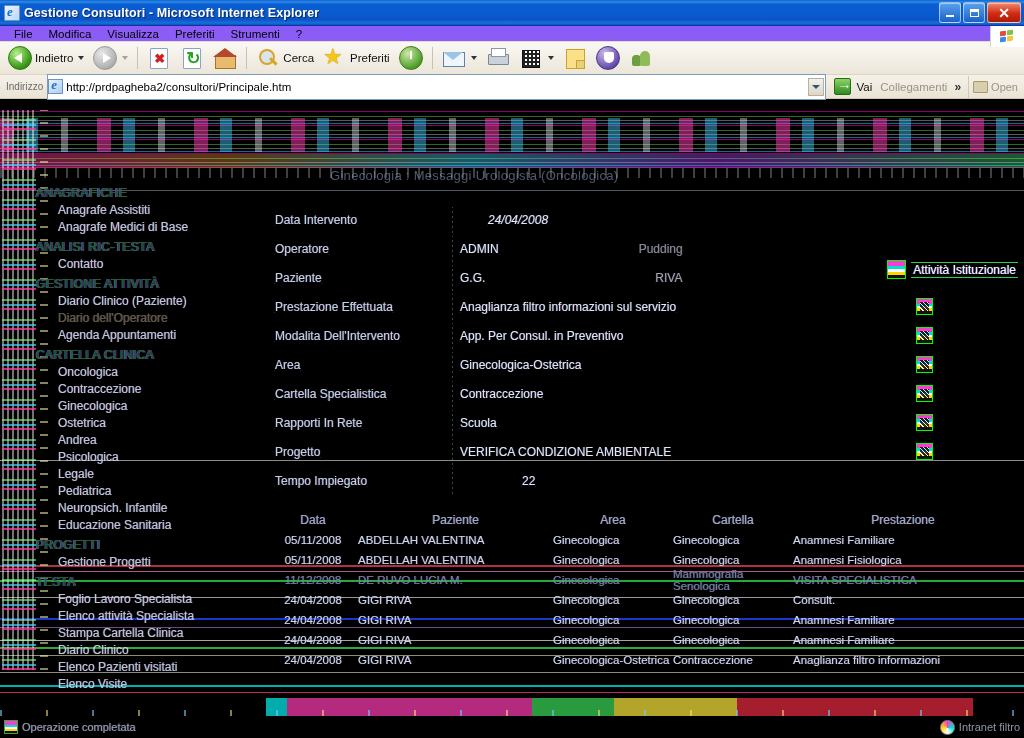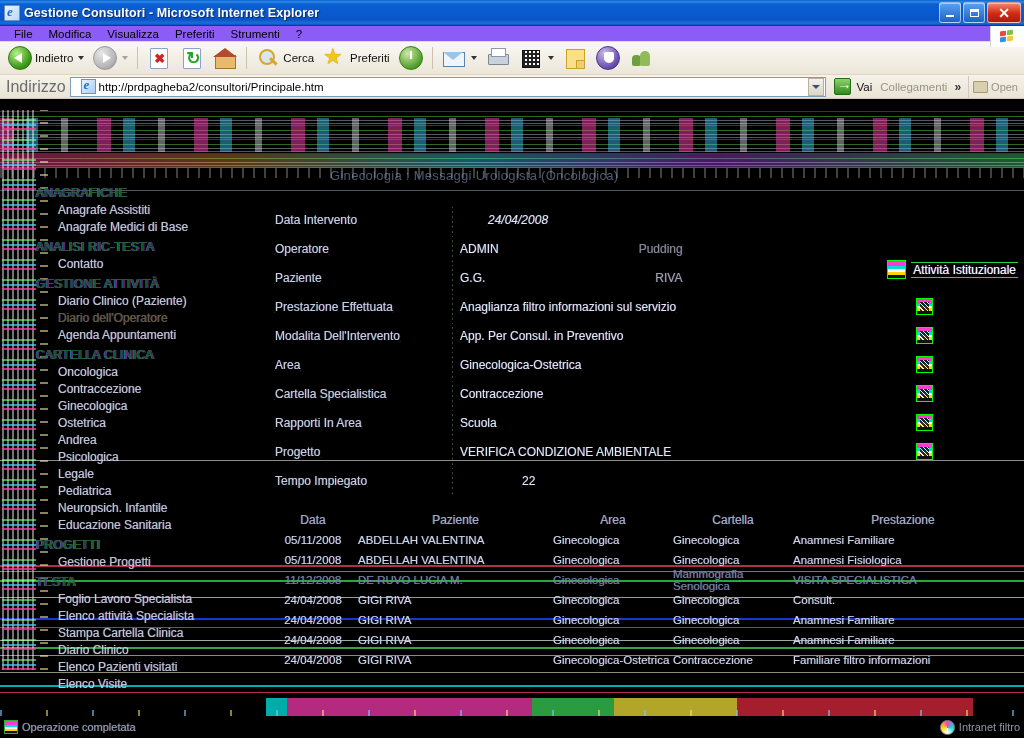--- a/index.html
+++ b/index.html
@@ -123,24 +123,24 @@
   
   .ic-ppl::before{content:""; position:absolute; left:3px;top:9px;width:9px;height:11px;border-radius:4px 4px 2px 2px;background:#6d9e3f;}
   .ic-ppl::after{content:""; position:absolute; left:11px;top:5px;width:10px;height:15px;border-radius:5px 5px 2px 2px;background:#8fbb5a;}
 
   
   .addrbar {
     height:24px; background:linear-gradient(180deg,#f6f2e9,#e9e3d5);
     display:flex; align-items:center; gap:4px; padding:0 2px;
     border-bottom:1px solid #cfc8b8; position:relative;
   }
-  .addr-label{ color:#6b6b6b; font-size:16px; padding-left:4px;}
+  .addr-label{ color:#6b6b6b; font-size:10px; padding-left:4px;}
   .addr-field {
-    flex:1; height:20px; background:#fff; border:1px solid #7f9db9;
-    display:flex; align-items:center; gap:3px; padding-left:10px; position:relative;
+    flex:1; height:26px; background:#fff; border:1px solid #7f9db9;
+    display:flex; align-items:center; gap:3px; padding-left:0; position:relative;
   }
   .addr-ie { width:15px;height:15px; background:linear-gradient(135deg,#eaf4ff,#a9cdf0); border:1px solid #6d93c0; position:relative; flex:none;}
   .addr-ie::after{content:"e"; position:absolute; left:2px;top:-3px; font-size:13px;font-family:"Liberation Serif",serif;font-style:italic;font-weight:bold;color:#1a6fd0;}
   .addr-url{ font-size:11.5px; color:#000; white-space:nowrap; overflow:hidden;}
   .addr-drop{ width:16px;height:18px; margin-left:auto; margin-right:1px; background:linear-gradient(180deg,#f4f1ea,#ddd6c6); border:1px solid #b9b1a0; display:flex;align-items:center;justify-content:center;}
   .addr-drop i{ width:0;height:0;border-left:4px solid transparent;border-right:4px solid transparent;border-top:4px solid #30557f;}
   .go-btn{ display:flex;align-items:center;gap:5px; padding:0 4px;}
   .go-ic{ width:17px;height:17px;background:linear-gradient(180deg,#8ed36a,#2f8a1d); border:1px solid #256d14; border-radius:2px; position:relative;}
   .go-ic::after{content:"\2192"; position:absolute;left:2px;top:-3px;color:#fff;font-size:14px;font-weight:bold;}
   .links-label{ color:#9a9384; font-size:11.5px; }
@@ -484,21 +484,21 @@
       </div>
 
       <div class="frow">
         <span class="flabel">Cartella Specialistica</span>
         <span class="fsep" style="left:177px"></span>
         <span class="fval">Contraccezione</span>
         <span class="fbtn"></span>
       </div>
 
       <div class="frow">
-        <span class="flabel">Rapporti In Area</span>
+        <span class="flabel">Rapporti In Rete</span>
         <span class="fsep" style="left:177px"></span>
         <span class="fval">Scuola</span>
         <span class="fbtn"></span>
       </div>
 
       <div class="frow">
         <span class="flabel">Progetto</span>
         <span class="fsep" style="left:177px"></span>
         <span class="fval">VERIFICA CONDIZIONE AMBIENTALE</span>
         <span class="fbtn"></span>
@@ -565,21 +565,21 @@
         <span class="c-pz">GIGI RIVA</span>
         <span class="c-area">Ginecologica</span>
         <span class="c-cart">Ginecologica</span>
         <span class="c-pres">Anamnesi Familiare</span>
       </div>
       <div class="tbl-row">
         <span class="c-data">24/04/2008</span>
         <span class="c-pz">GIGI RIVA</span>
         <span class="c-area">Ginecologica-Ostetrica</span>
         <span class="c-cart">Contraccezione</span>
-        <span class="c-pres">Familiare filtro informazioni</span>
+        <span class="c-pres">Anaglianza filtro informazioni</span>
       </div>
     </div>
 
     <div class="tear" style="top:588px;height:24px;
       background:
         linear-gradient(90deg,
           rgba(0,0,0,0) 0 26%, rgba(0,230,230,.75) 26% 28%,
           rgba(255,60,180,.7) 28% 52%, rgba(60,220,90,.7) 52% 60%,
           rgba(255,235,60,.7) 60% 72%, rgba(220,40,60,.75) 72% 95%, rgba(0,0,0,0) 95%);"></div>
     <div class="tear" style="top:600px;height:20px;

